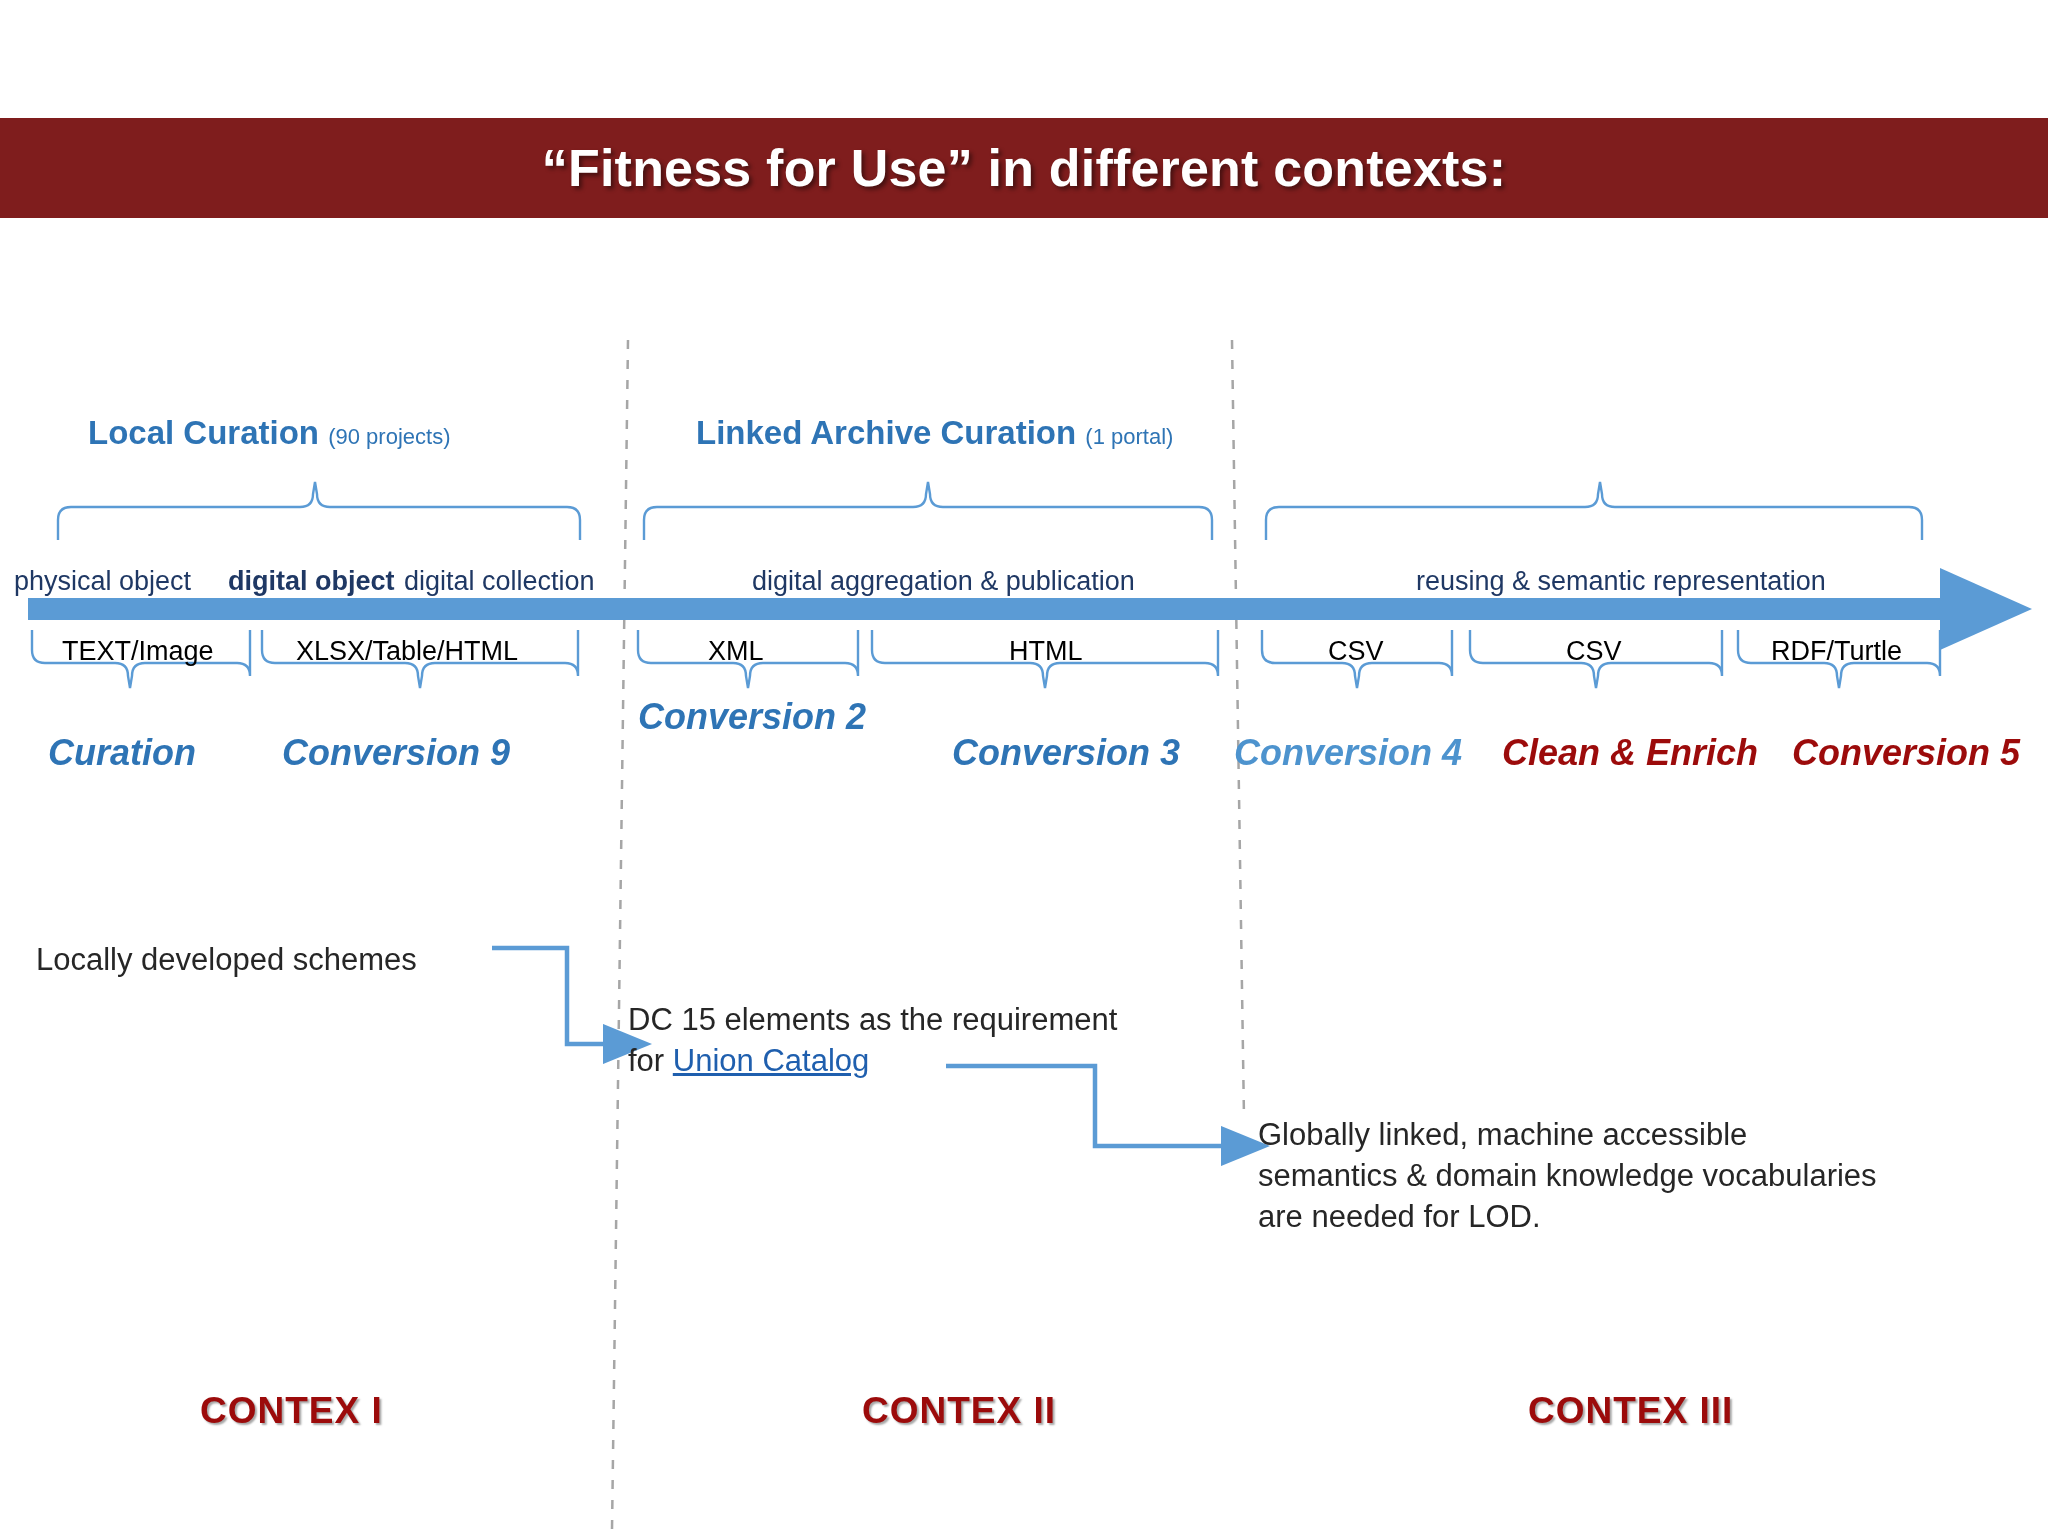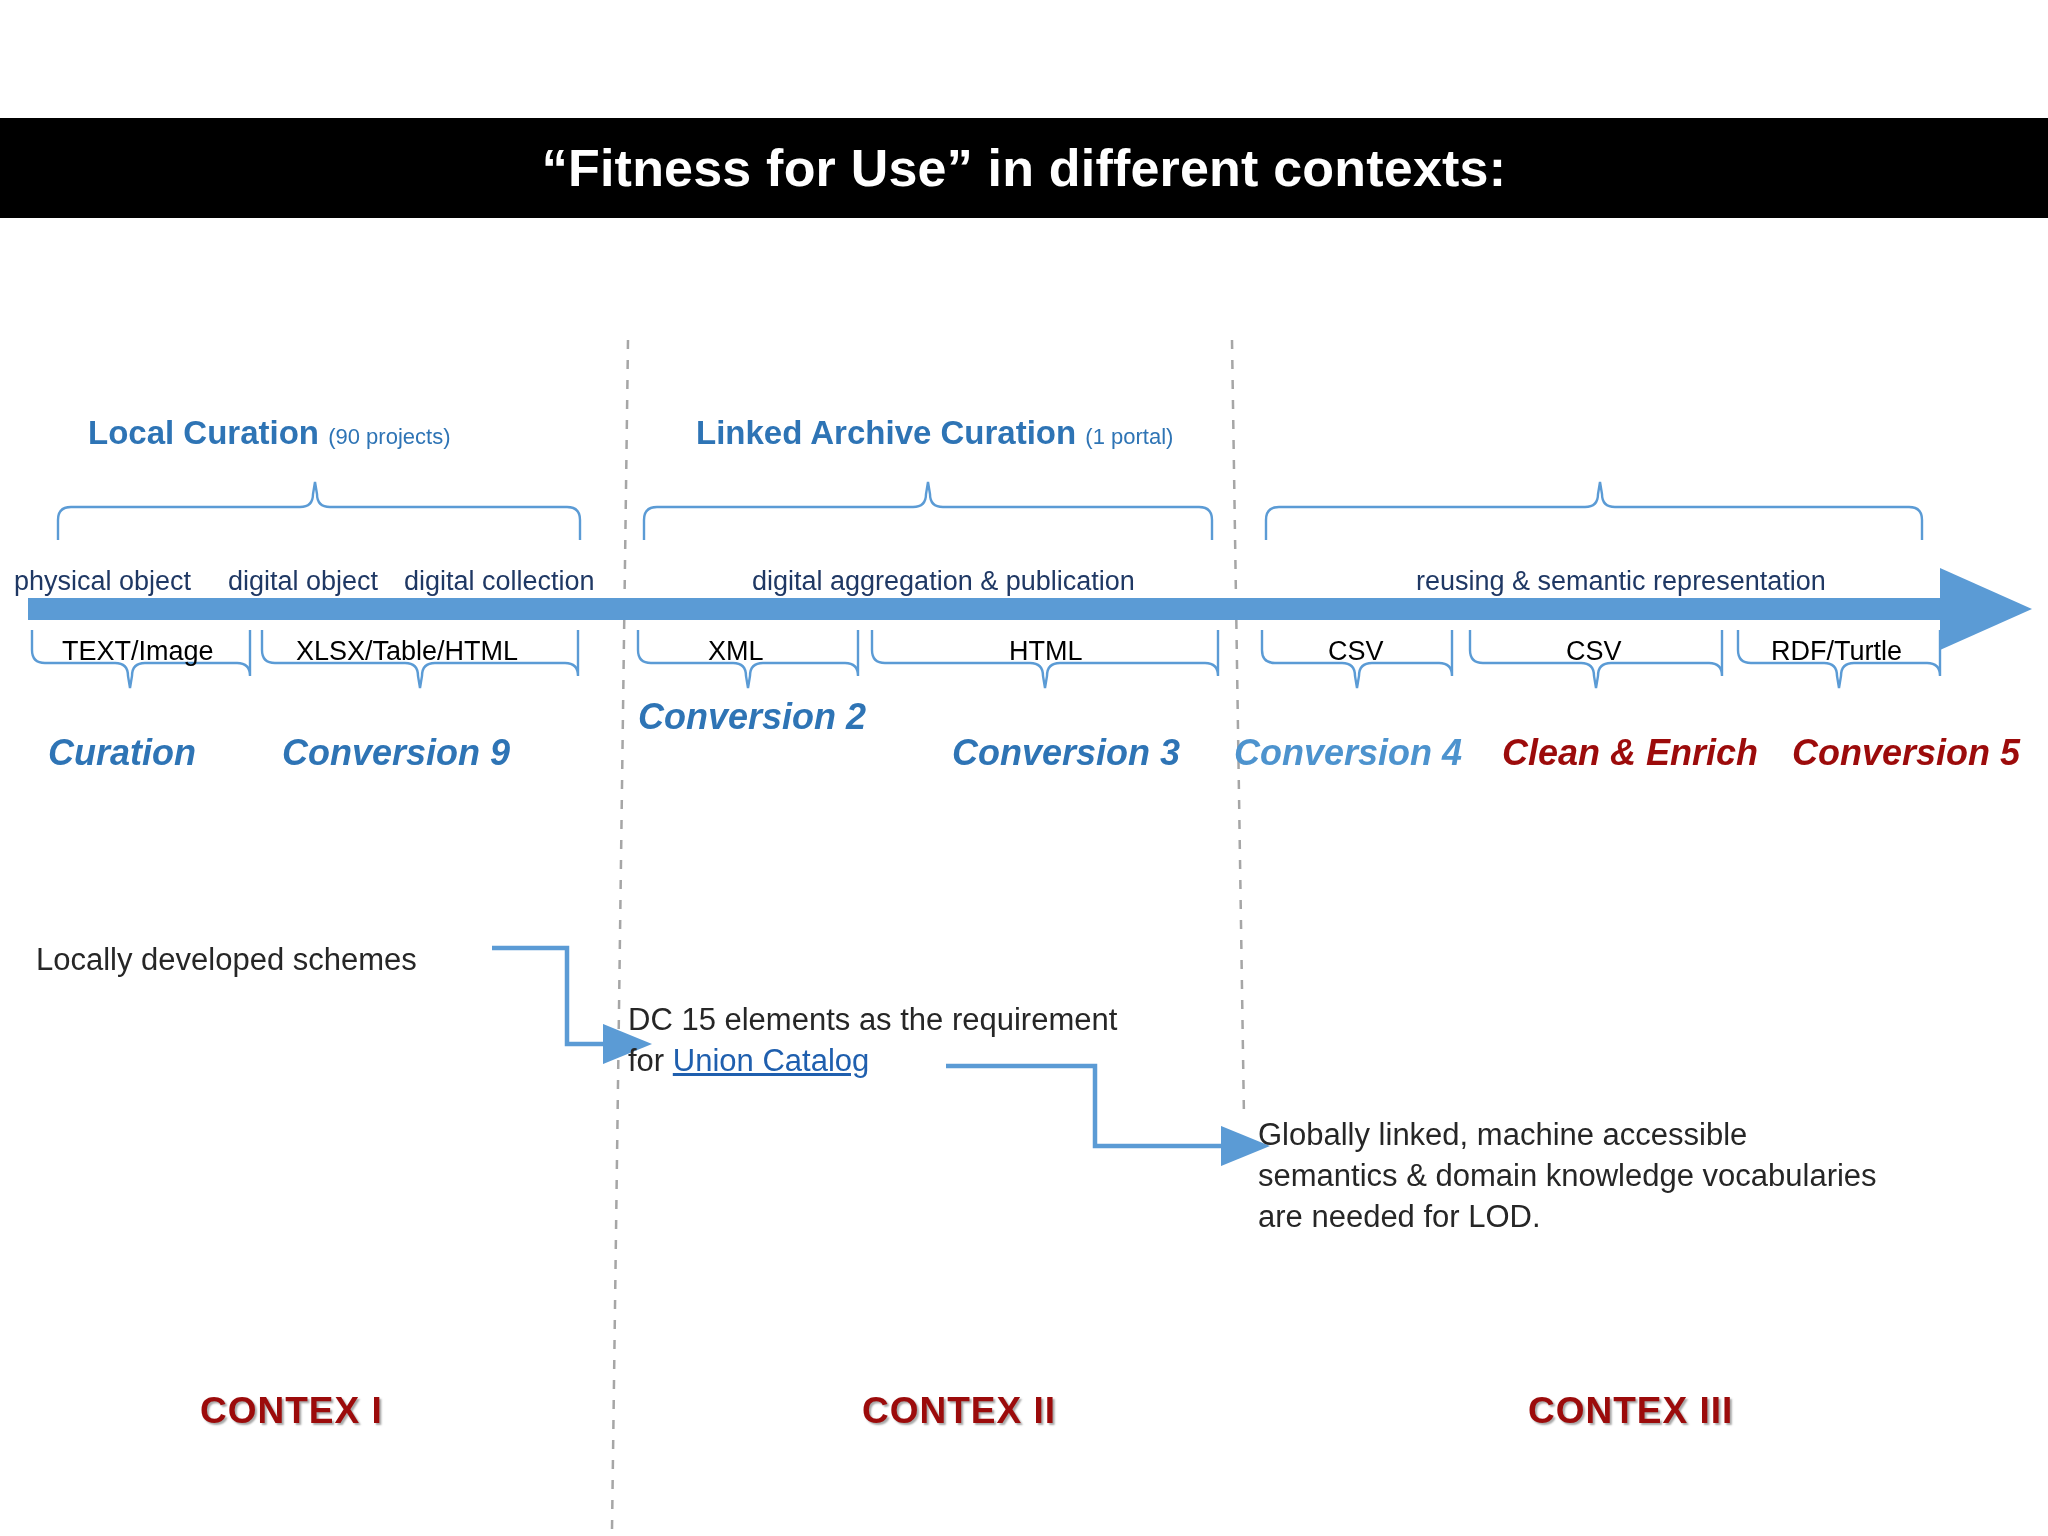--- a/index.html
+++ b/index.html
@@ -4,21 +4,21 @@
 <style>
   html,body{margin:0;padding:0;background:#fff;}
   body{width:2048px;height:1536px;position:relative;overflow:hidden;
        font-family:"Liberation Sans","DejaVu Sans",sans-serif;
        -webkit-font-smoothing:antialiased;}
 
   .slide{position:absolute;inset:0;background:#fff;}
 
   
   .title-bar{position:absolute;left:0;top:118px;width:2048px;height:100px;
-             background:#000000;display:flex;align-items:center;justify-content:center;}
+             background:#7f1d1d;display:flex;align-items:center;justify-content:center;}
   .title-text{color:#fff;font-size:52px;font-weight:bold;letter-spacing:.2px;
               text-shadow:3px 3px 4px rgba(0,0,0,.45);white-space:nowrap;}
 
   
   .sec-head{position:absolute;white-space:nowrap;color:#2E74B5;font-weight:bold;font-size:33px;}
   .sec-head .sub{font-weight:normal;font-size:22px;color:#2E74B5;}
   .sec-head .sub.tiny{font-size:19px;}
 
   
   .obj-label{position:absolute;white-space:nowrap;color:#1F3864;font-size:27px;}
@@ -120,21 +120,21 @@
     <span class="sub">(90 projects)</span>
   </div>
 
   <div class="sec-head" style="left:696px;top:414px;">
     <span>Linked Archive Curation</span>
     <span class="sub">(1 portal)</span>
   </div>
 
 
   <div class="obj-label" style="left:14px;top:566px;">physical object</div>
-  <div class="obj-label" style="left:228px;top:566px;">digital object</div>
+  <div class="obj-label" style="left:228px;top:566px;font-weight:bold;">digital object</div>
   <div class="obj-label" style="left:404px;top:566px;">digital collection</div>
   <div class="obj-label" style="left:752px;top:566px;">digital aggregation &amp; publication</div>
   <div class="obj-label" style="left:1416px;top:566px;">reusing &amp; semantic representation</div>
 
   <div class="fmt-label" style="left:62px;top:636px;">TEXT/Image</div>
   <div class="fmt-label" style="left:296px;top:636px;">XLSX/Table/HTML</div>
   <div class="fmt-label" style="left:708px;top:636px;">XML</div>
   <div class="fmt-label" style="left:1009px;top:636px;">HTML</div>
   <div class="fmt-label" style="left:1328px;top:636px;">CSV</div>
   <div class="fmt-label" style="left:1566px;top:636px;">CSV</div>

